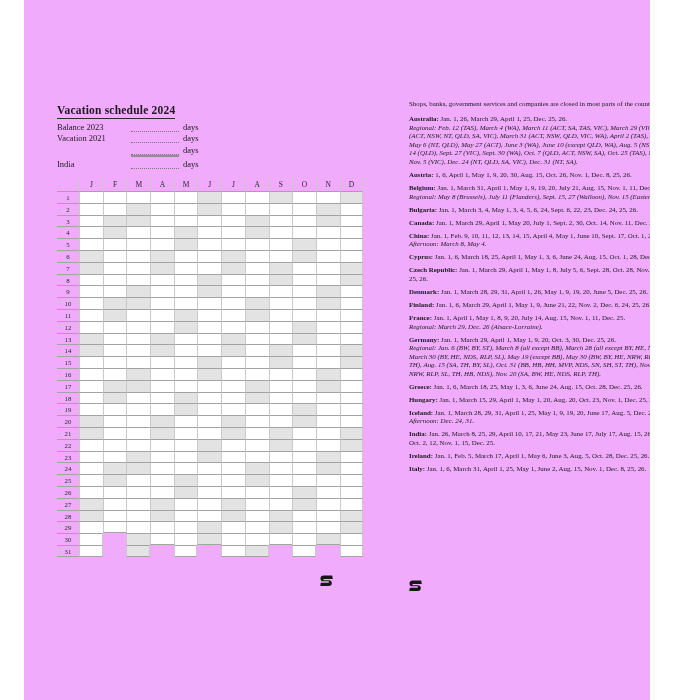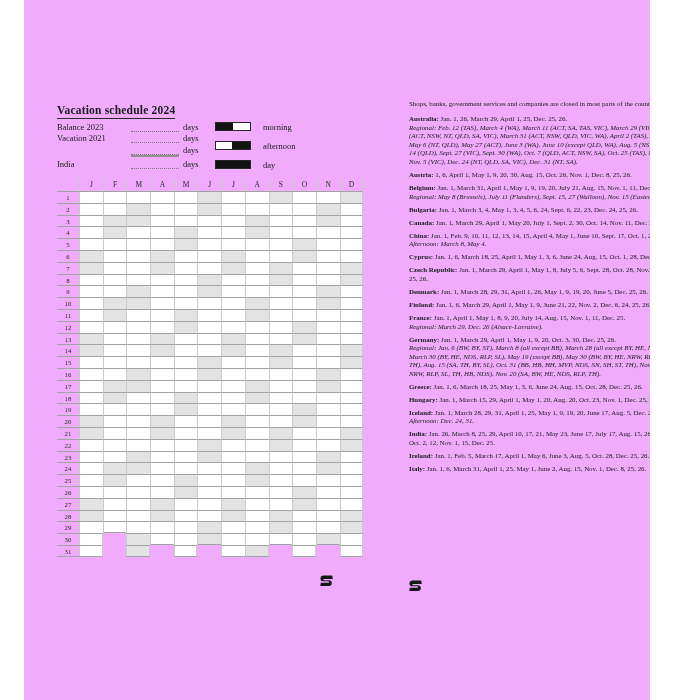--- a/index.html
+++ b/index.html
@@ -83,40 +83,20 @@
           </div>
           <div class="srow">
             <span class="slabel"></span>
             <span class="leader sum"></span>
             <span class="suffix">days</span>
           </div>
           <div class="srow total">
             <span class="slabel">India</span>
             <span class="leader"></span>
             <span class="suffix">days</span>
-          </div>
-        </div>
-      <div class="legend" id="legend-rows">
-          <div class="litem">
-            <span class="lbox t-morning">
-              <span class="fill"></span>
-            </span>
-            <span class="llabel">morning</span>
-          </div>
-          <div class="litem">
-            <span class="lbox t-afternoon">
-              <span class="fill"></span>
-            </span>
-            <span class="llabel">afternoon</span>
-          </div>
-          <div class="litem">
-            <span class="lbox t-day">
-              <span class="fill"></span>
-            </span>
-            <span class="llabel">day</span>
           </div>
         </div>
     </div>
 
     <div class="grid" id="vacation-grid">
         <div class="grow hrow">
           <div class="hcorner"></div>
           <div class="hcell">J</div>
           <div class="hcell">F</div>
           <div class="hcell">M</div>

